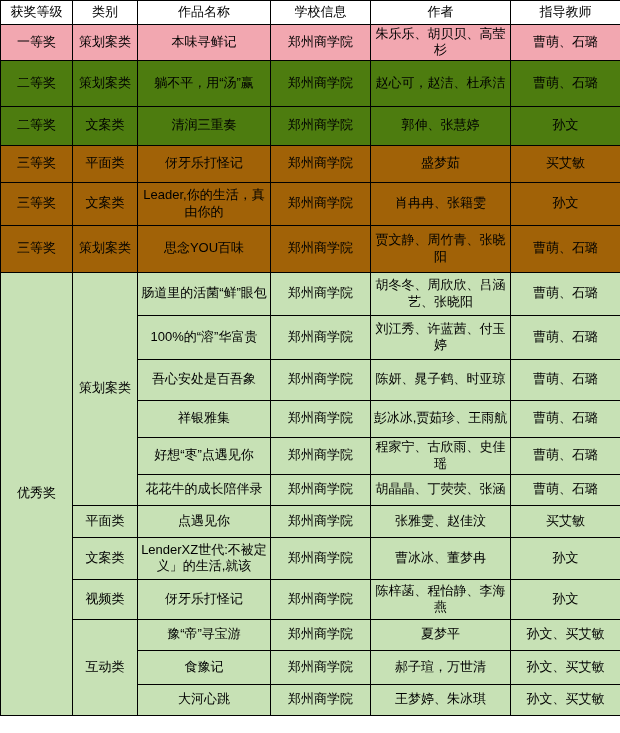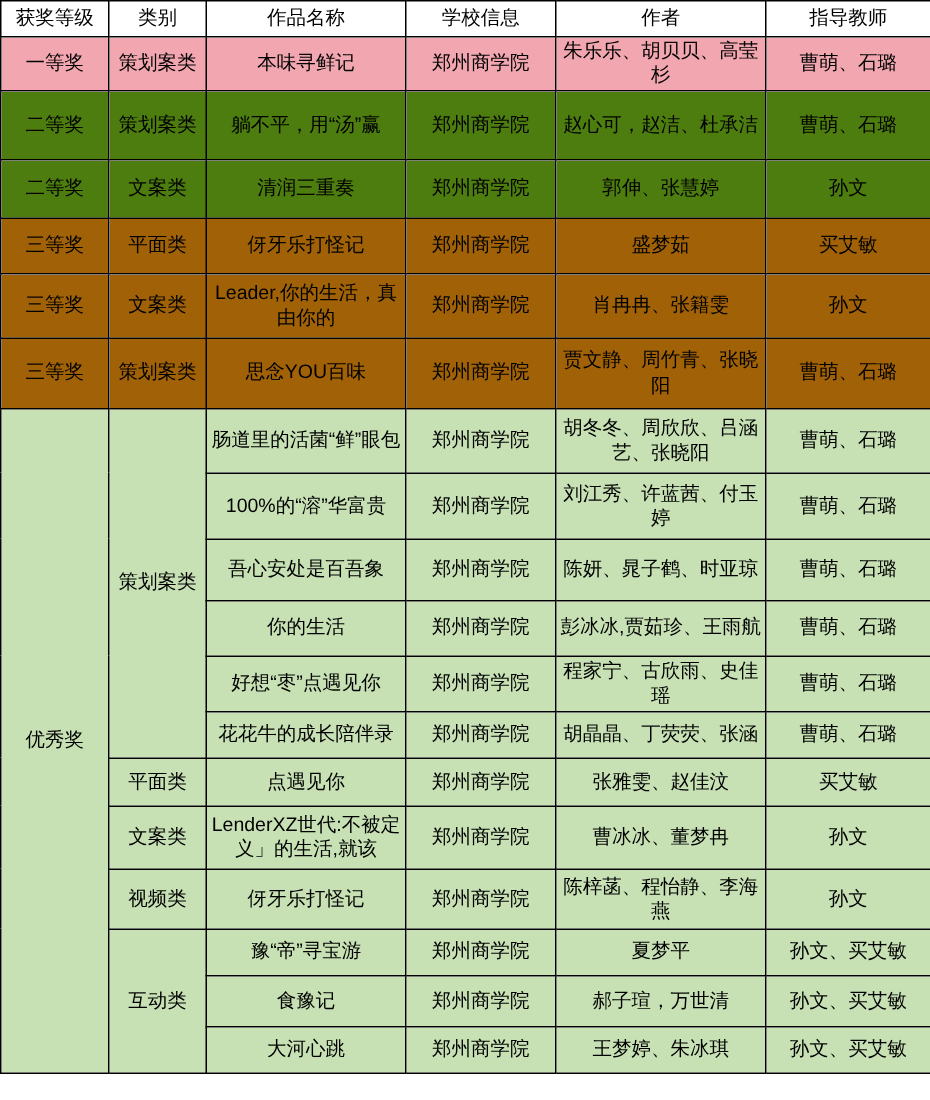--- a/index.html
+++ b/index.html
@@ -101,21 +101,21 @@
       <td>刘江秀、许蓝茜、付玉婷</td>
       <td>曹萌、石璐</td>
     </tr>
     <tr class="g" style="height:41px">
       <td>吾心安处是百吾象</td>
       <td>郑州商学院</td>
       <td>陈妍、晁子鹤、时亚琼</td>
       <td>曹萌、石璐</td>
     </tr>
     <tr class="g" style="height:37px">
-      <td>你的生活</td>
+      <td>祥银雅集</td>
       <td>郑州商学院</td>
       <td>彭冰冰,贾茹珍、王雨航</td>
       <td>曹萌、石璐</td>
     </tr>
     <tr class="g" style="height:37px">
       <td>好想“枣”点遇见你</td>
       <td>郑州商学院</td>
       <td>程家宁、古欣雨、史佳瑶</td>
       <td>曹萌、石璐</td>
     </tr>

